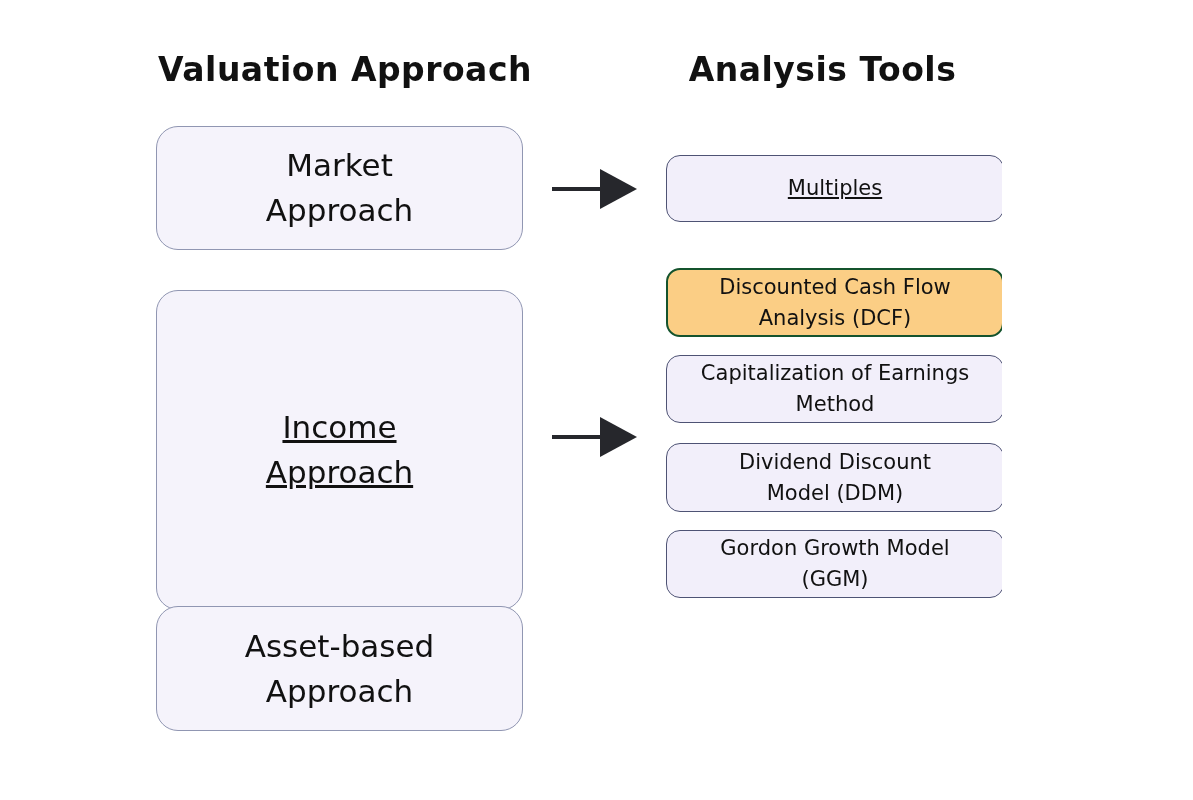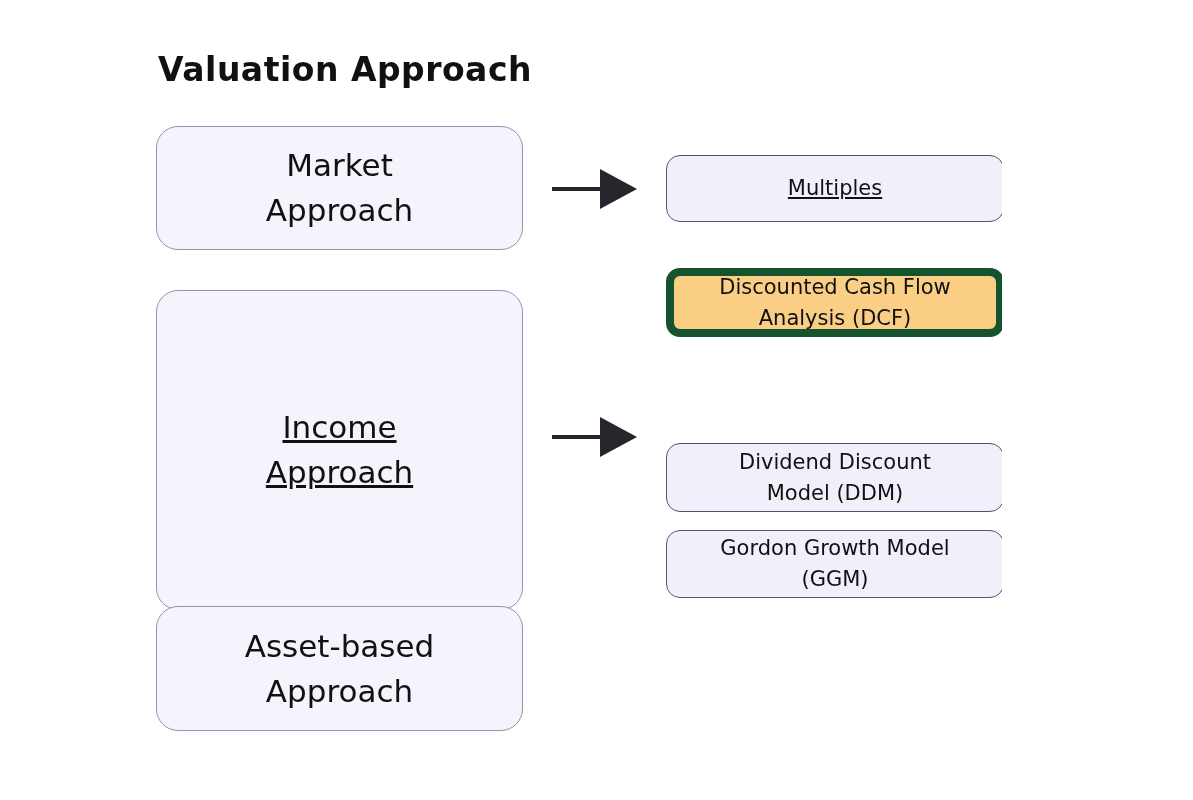--- a/index.html
+++ b/index.html
@@ -54,21 +54,21 @@
   .tool-box {
     left: 666px;
     width: 338px;
     background: #f2effa;
     border: 1.5px solid #4e5374;
     border-radius: 14px;
     font-size: 21px;
     line-height: 31px;
   }
   .tool-multiples { top: 155px; height: 67px; text-decoration: underline; }
-  .tool-dcf       { top: 268px; height: 69px; background: #fbce85; border: 8px solid #14532d; }
+  .tool-dcf       { top: 268px; height: 69px; background: #fbce85; border: 2px solid #14532d; }
   .tool-cap       { top: 355px; height: 68px; }
   .tool-ddm       { top: 443px; height: 69px; }
   .tool-ggm       { top: 530px; height: 68px; }
 
   .arrow {
     position: absolute;
     width: 90px;
     height: 44px;
   }
   .arrow-1 { left: 550px; top: 167px; }
@@ -76,35 +76,38 @@
   .arrow line    { stroke: #26272c; stroke-width: 4; }
   .arrow polygon { fill: #26272c; }
 </style>
 </head>
 <body>
 
 <div class="canvas">
 
   <div class="col-title left">Valuation Approach</div>
 
+  <div class="col-title right">Analysis Tools</div>
 
   <div class="box approach-box approach-market">Market
 Approach</div>
 
   <div class="box approach-box approach-income">Income
 Approach</div>
 
   <div class="box approach-box approach-asset">Asset-based
 Approach</div>
 
   <div class="box tool-box tool-multiples">Multiples</div>
 
   <div class="box tool-box tool-dcf">Discounted Cash Flow
 Analysis (DCF)</div>
 
+  <div class="box tool-box tool-cap">Capitalization of Earnings
+Method</div>
 
   <div class="box tool-box tool-ddm">Dividend Discount
 Model (DDM)</div>
 
   <div class="box tool-box tool-ggm">Gordon Growth Model
 (GGM)</div>
 
   <svg class="arrow arrow-1" viewBox="0 0 90 44" aria-hidden="true">
     <line x1="2" y1="22" x2="54" y2="22"></line>
     <polygon points="50,2 87,22 50,42"></polygon>

